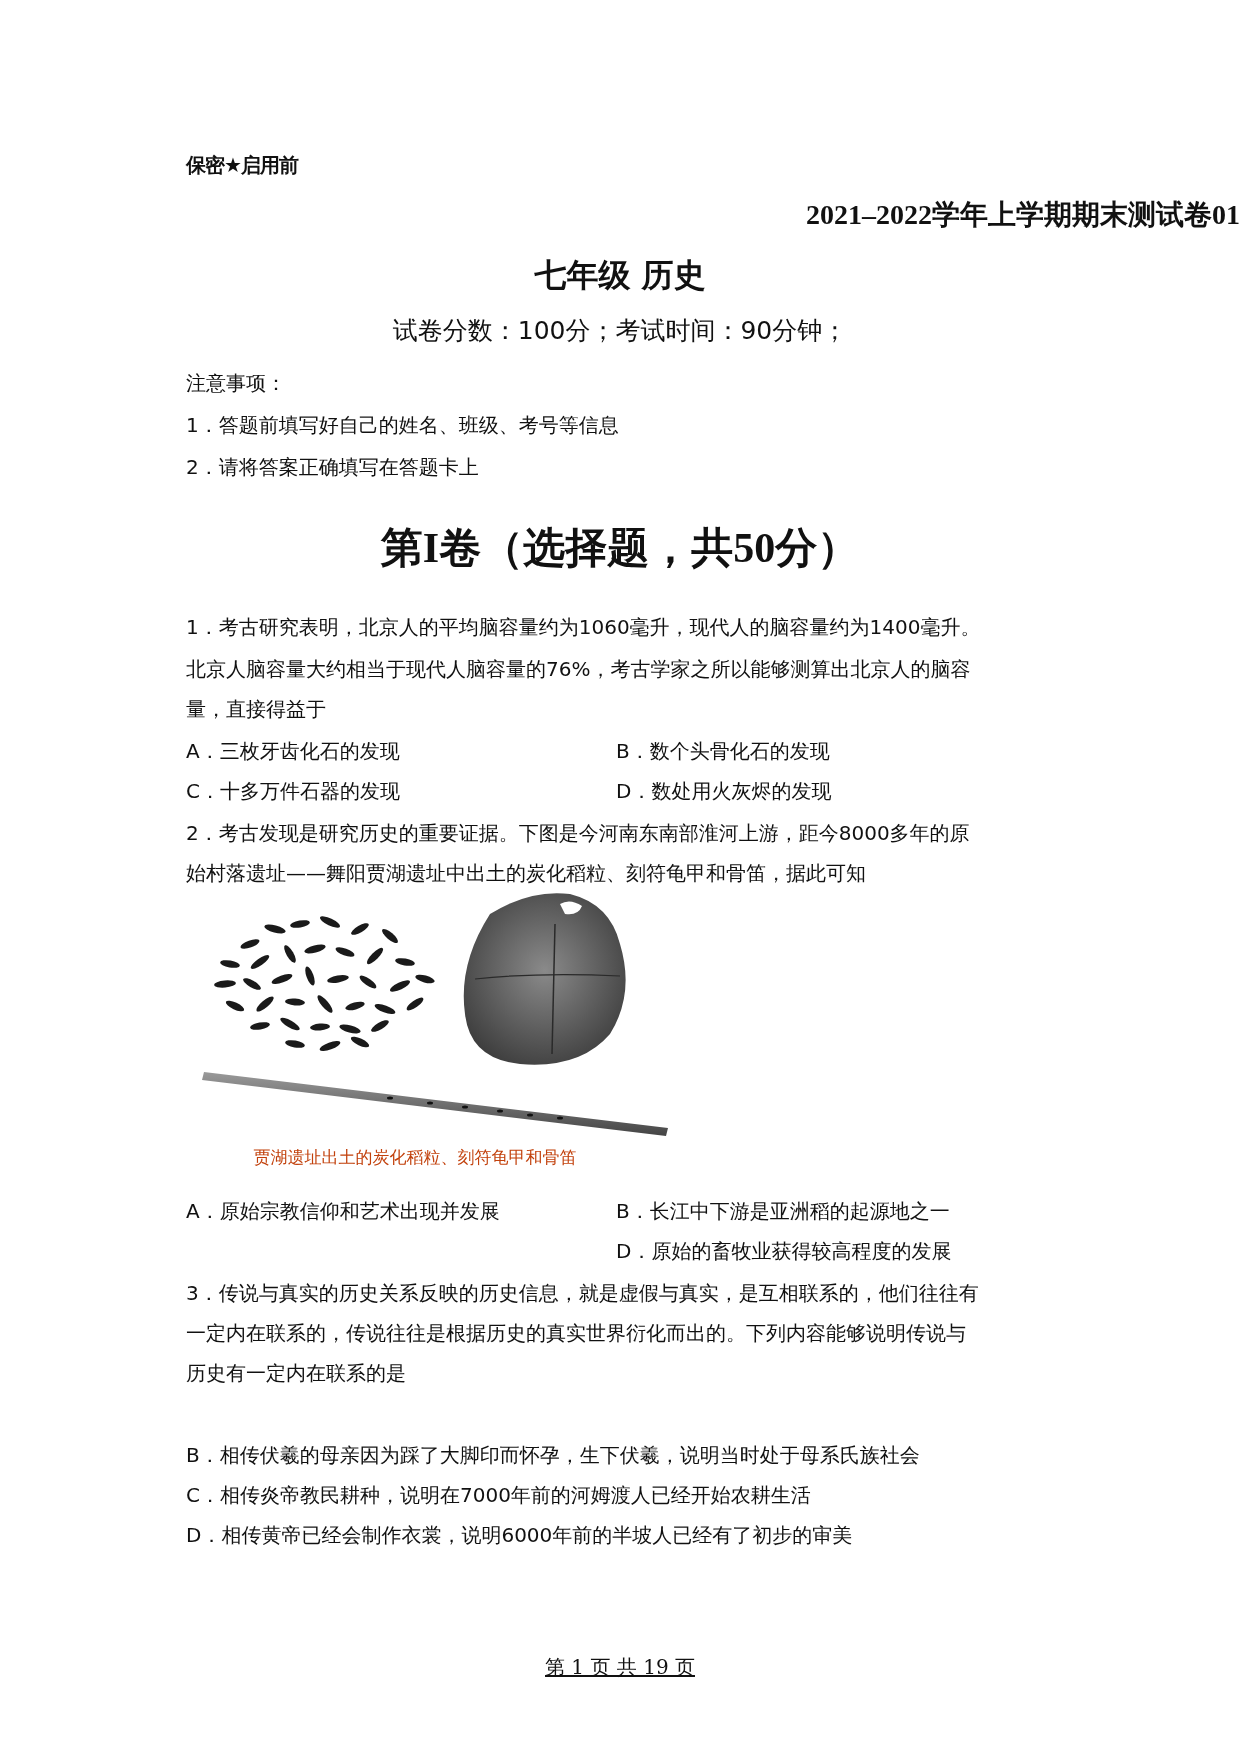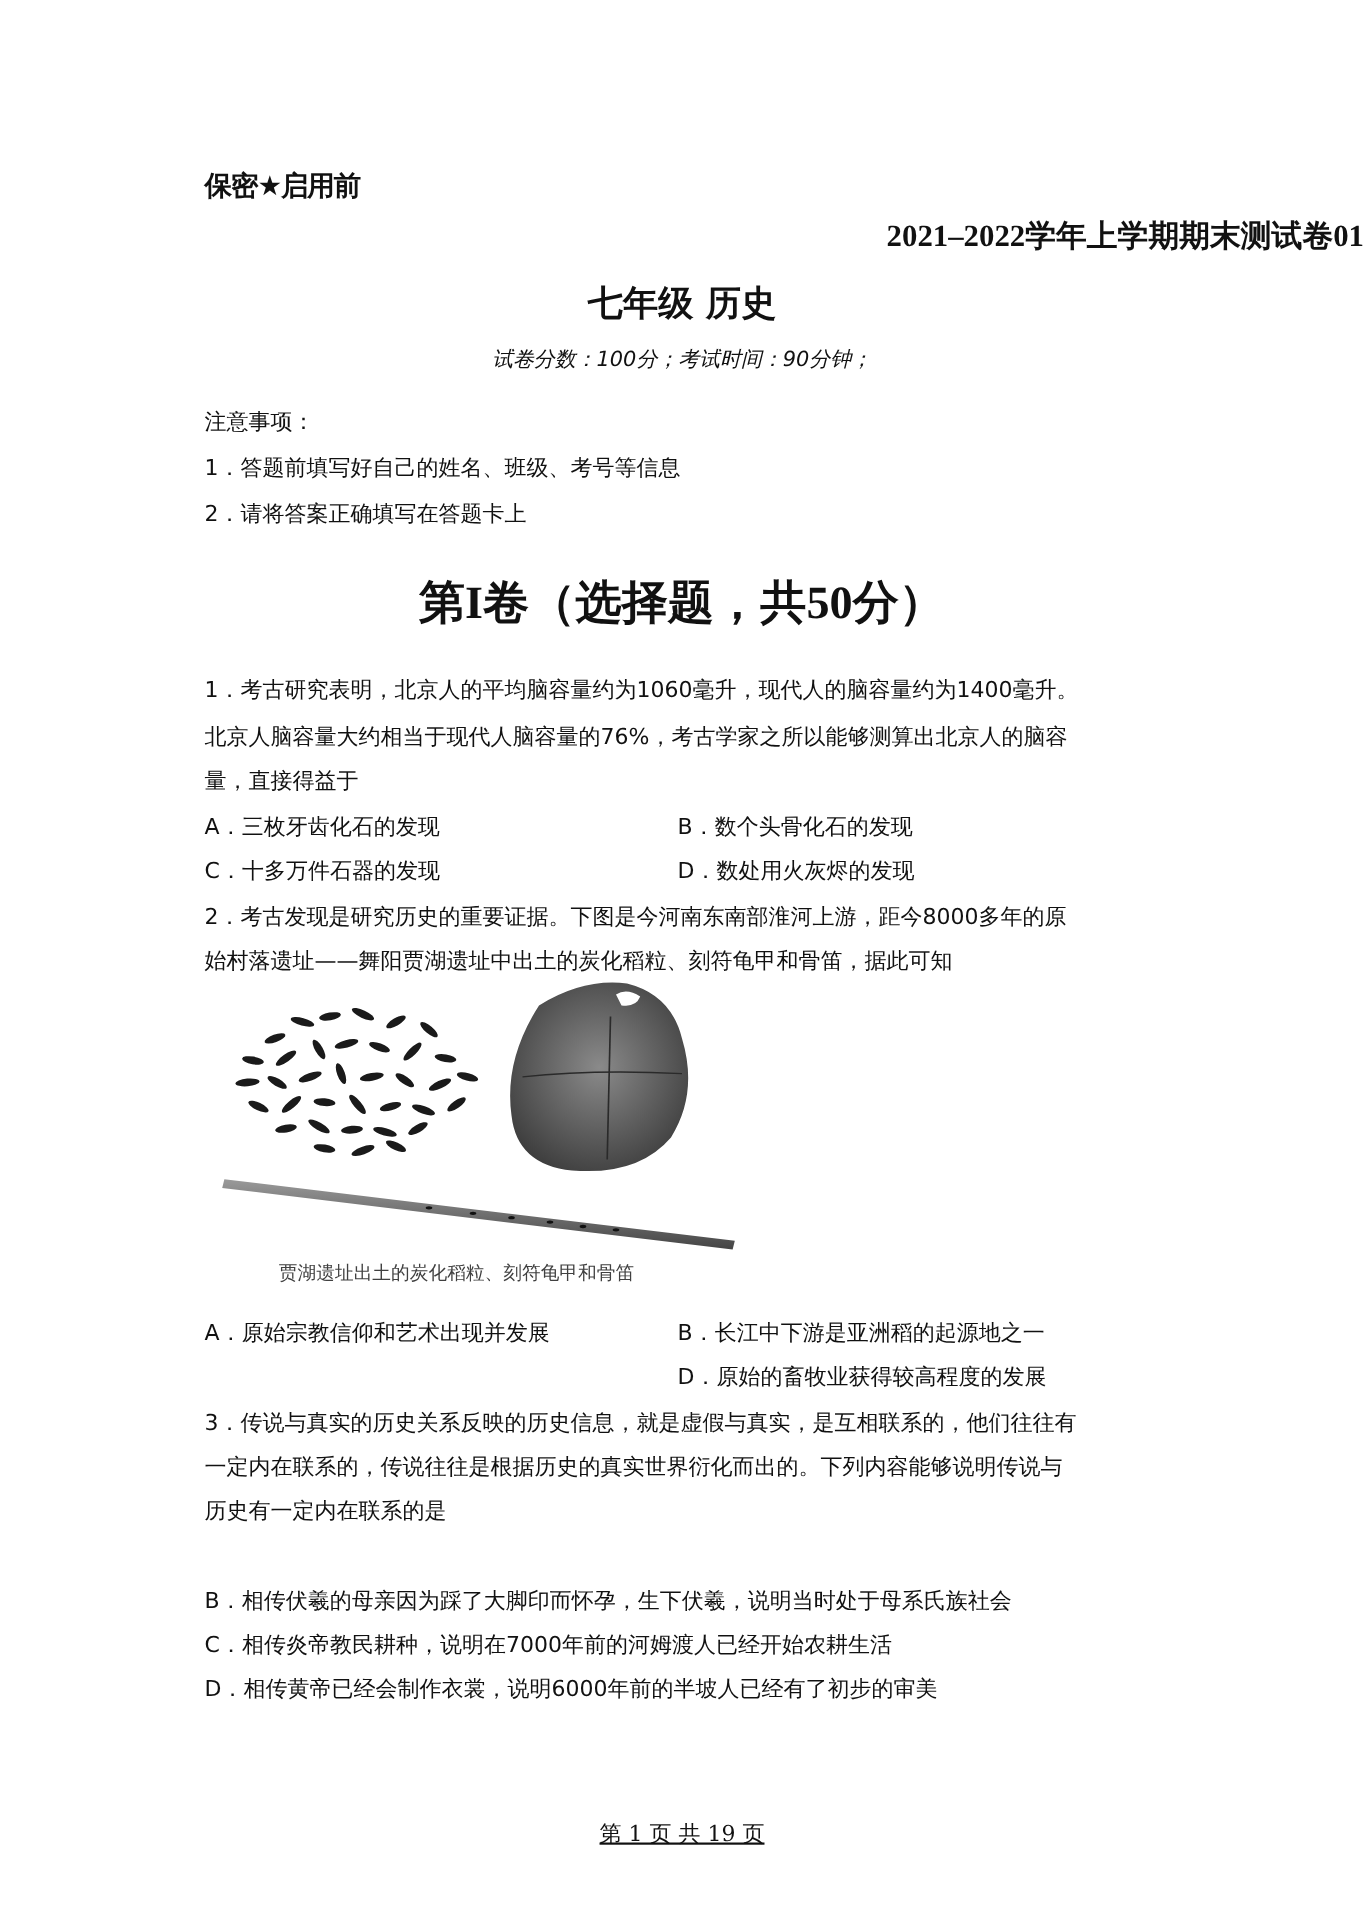--- a/index.html
+++ b/index.html
@@ -1,31 +1,31 @@
 <!DOCTYPE html>
 <html><head>
 <meta charset="utf-8">
 <style>
   html, body { margin: 0; padding: 0; background: #ffffff; }
   body { width: 1240px; height: 1754px; position: relative; overflow: hidden;
          font-family: "DejaVu Sans", sans-serif; color: #111; }
   .page { position: absolute; left: 0; top: 0; width: 1240px; height: 1754px; }
   .abs { position: absolute; white-space: nowrap; }
-  .secret { left: 186px; top: 152px; font-size: 25px; font-weight: bold; letter-spacing: -1px; }
+  .secret { left: 186px; top: 152px; font-size: 20px; font-weight: bold; letter-spacing: -1px; }
   .title { left: 0; width: 1240px; text-align: right; top: 196px; font-size: 28px; font-weight: bold;
            font-family: "Liberation Serif", serif; }
   .subtitle { left: 0; width: 1240px; text-align: center; top: 254px; font-size: 32px; font-weight: bold; }
-  .meta { left: 0; width: 1240px; text-align: center; top: 314px; font-size: 19px; font-style: italic; }
+  .meta { left: 0; width: 1240px; text-align: center; top: 314px; font-size: 25px; }
   .body-line { font-size: 20px; left: 186px; margin-top: 16px; }
   .section-title { left: 0; width: 1240px; text-align: center; top: 520px; font-size: 42px; font-weight: bold;
                    font-family: "Liberation Serif", serif; }
   .opt-col2 { left: 616px; text-align: right; }
   .figure { position: absolute; left: 190px; top: 884px; width: 480px; height: 290px; }
   .caption { position: absolute; left: 0; width: 450px; text-align: center; top: 262px; font-size: 17px;
-             font-family: "DejaVu Serif", serif; color: #404040; }
+             font-family: "DejaVu Serif", serif; color: #c2410c; }
   .footer { left: 0; width: 1240px; text-align: center; top: 1654px; font-size: 20px; font-family: "DejaVu Serif", serif; text-decoration: underline; }
 </style>
 </head>
 <body>
 
 <div class="page">
 
   <div class="abs secret">保密★启用前</div>
   <div class="abs title">2021–2022学年上学期期末测试卷01</div>
   <div class="abs subtitle">七年级  历史</div>

